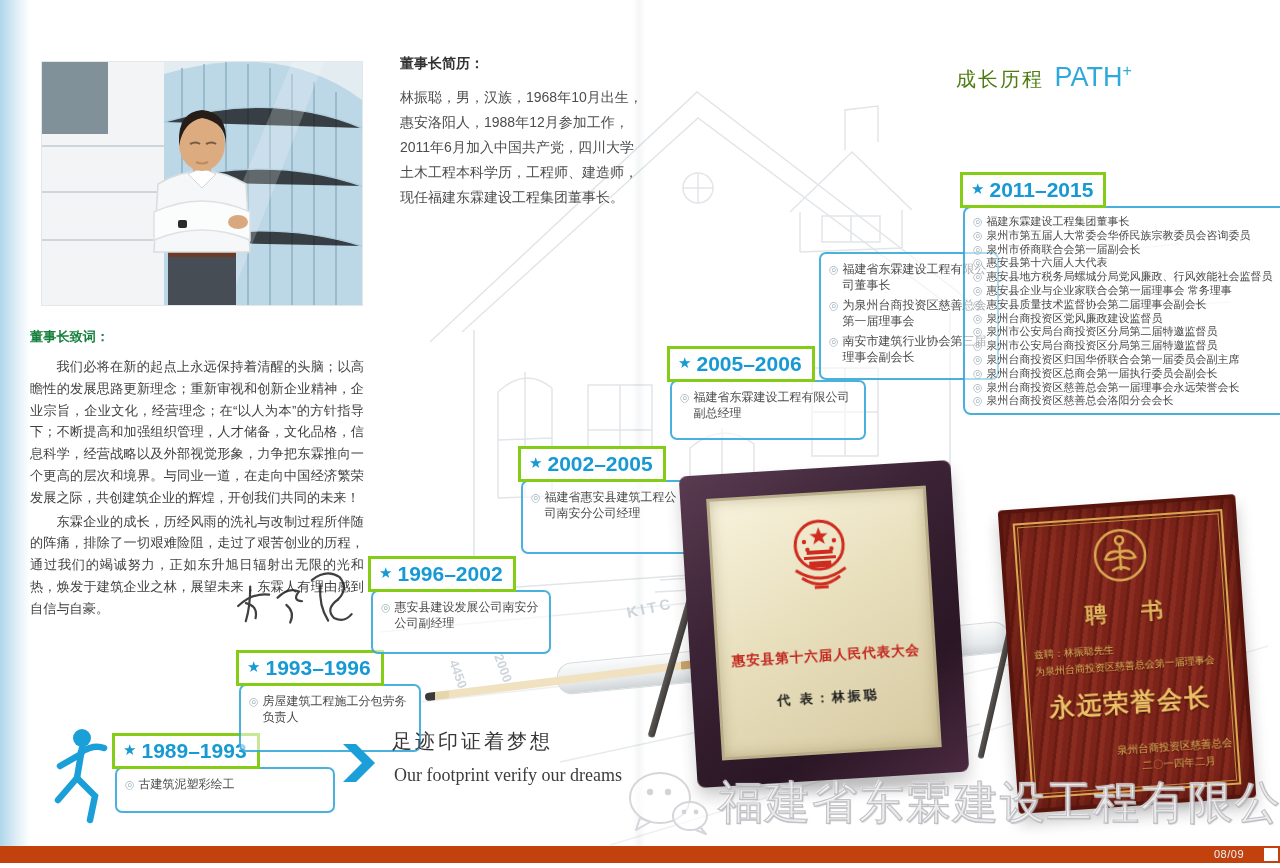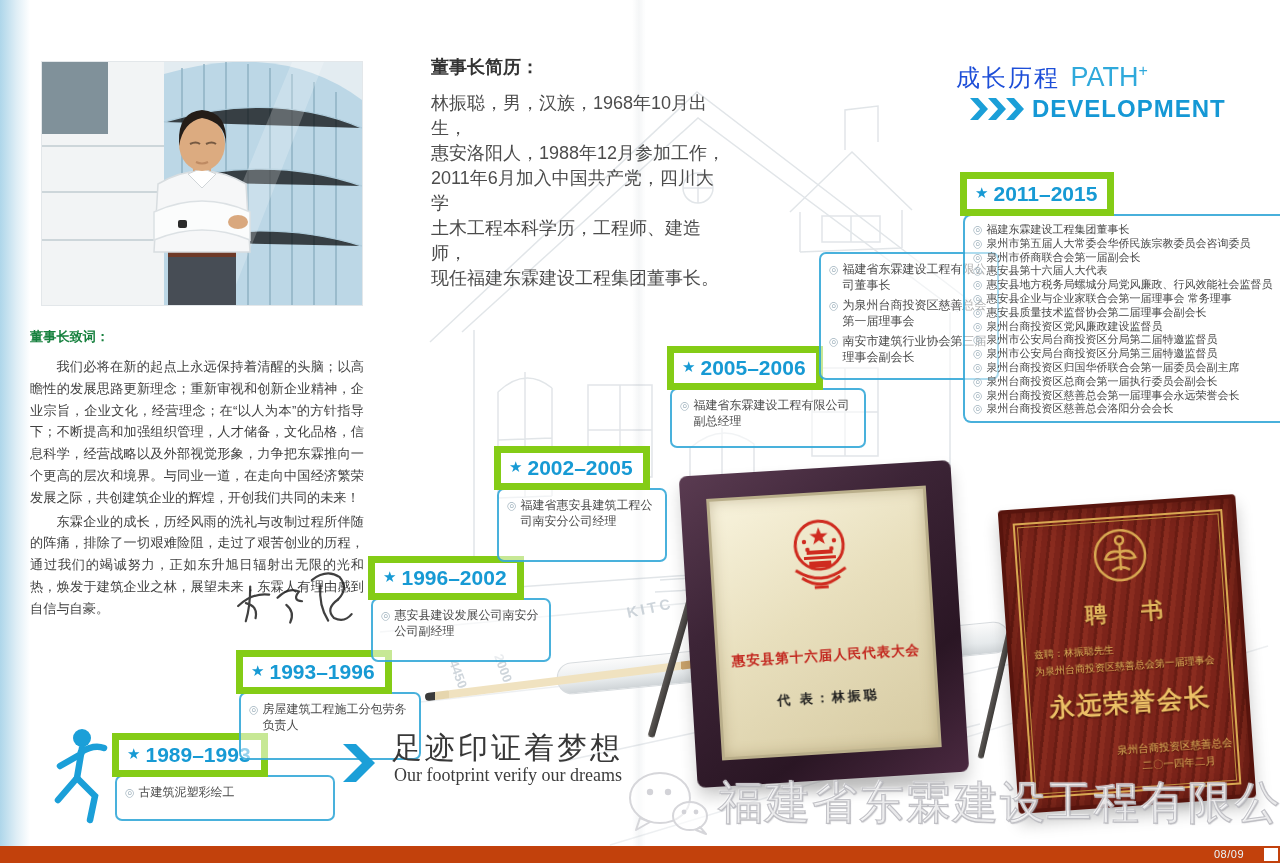--- a/index.html
+++ b/index.html
@@ -8,50 +8,50 @@
   .abs{position:absolute;}
 
   
   .left-strip{left:0;top:0;width:30px;height:846px;background:linear-gradient(90deg,#aed6ea 0%,#dfeef6 55%,rgba(255,255,255,0) 100%);}
   .gutter{left:632px;top:0;width:14px;height:846px;background:linear-gradient(90deg,rgba(0,0,0,0),rgba(110,130,145,.07) 50%,rgba(0,0,0,0));}
 
   
   .photo{left:42px;top:62px;width:320px;height:243px;box-shadow:0 0 0 1px #e3e7ea;}
 
   
-  .profile{left:400px;top:55px;width:300px;color:#4c4c4c;font-size:18px;margin-left:31px;}
+  .profile{left:400px;top:55px;width:300px;color:#4c4c4c;font-size:14px;}
   .profile .ttl{font-weight:bold;color:#333;margin-bottom:12px;}
   .profile .ln{line-height:25px;}
 
   
   .growth{left:956px;top:62px;width:300px;}
   .growth .l1{white-space:nowrap;}
-  .growth .cn{font-size:24px;color:#1d4ed8;letter-spacing:2px;font-family:Liberation Mono, monospace;}
+  .growth .cn{font-size:20px;color:#4d7c0f;letter-spacing:2px;font-family:Liberation Mono, monospace;}
   .growth .en{font-size:27px;color:#2fa9db;margin-left:6px;}
   .growth .plus{font-size:16px;color:#2fa9db;vertical-align:10px;}
   .growth .l2{margin-top:1px;margin-left:14px;display:flex;align-items:center;gap:6px;}
   .growth .dev{font-size:24px;font-weight:bold;color:#1598d5;letter-spacing:1px;}
 
   
   .speech{left:30px;top:328px;width:334px;color:#3f3f3f;font-size:13.2px;}
   .speech .ttl{font-weight:bold;color:#15803d;margin-bottom:10px;}
   .speech p{margin:0 0 2px 0;line-height:21.8px;text-align:justify;text-indent:2em;}
 
   
   .step{position:absolute;}
-  .step-label{display:inline-block;background:#fff;border:7px solid #84cc16;color:#179ad4;font-weight:bold;font-size:21px;padding:3px 10px 3px 8px;white-space:nowrap;}
+  .step-label{display:inline-block;background:#fff;border:3px solid #84cc16;color:#179ad4;font-weight:bold;font-size:21px;padding:3px 10px 3px 8px;white-space:nowrap;}
   .step-label .star{font-size:15px;vertical-align:3px;margin-right:5px;}
   .step-desc{border:2px solid rgba(27,157,211,.8);border-radius:7px;margin-top:-2px;margin-left:3px;padding:7px 8px 5px 8px;background:rgba(255,255,255,.55);}
   .step-desc.open-right{border-right:none;border-radius:8px 0 0 8px;}
   .tl-item{display:flex;gap:4px;color:#4b4b4b;font-size:12px;line-height:16px;margin-bottom:4px;}
   .tl-item .b{color:#9fb2bd;font-size:11px;flex:0 0 auto;}
   .step7 .tl-item{font-size:11px;line-height:13.8px;margin-bottom:0;color:#474747;}
 
   
-  .slogan-cn{left:392px;top:728px;font-family:"Liberation Serif","DejaVu Serif",serif;font-size:30px;color:#383838;letter-spacing:3px;}
+  .slogan-cn{left:392px;top:728px;font-family:"Liberation Serif","DejaVu Serif",serif;font-size:20px;color:#383838;letter-spacing:3px;}
   .slogan-en{left:394px;top:765px;font-family:"Liberation Serif","DejaVu Serif",serif;font-size:18px;color:#3c3c3c;}
   .slogan-arrow{left:343px;top:744px;}
 
   
   .plaque-shadow{border-radius:50%;background:rgba(0,0,0,.12);filter:blur(5px);}
   .plaqueL{left:688px;top:468px;width:272px;height:312px;transform:rotate(-3.5deg);border-radius:8px;
     background:linear-gradient(145deg,#5a3b51 0%,#3c2436 35%,#2a1624 72%,#4a2940 100%);box-shadow:0 10px 16px rgba(0,0,0,.18);}
   .plateL{position:absolute;left:26px;top:24px;right:26px;bottom:26px;background:linear-gradient(150deg,#f8f3dd,#e8dfbd 45%,#d6caa2);
     border:3px solid #b9ae8a;box-shadow:inset 0 0 14px rgba(120,100,60,.35);text-align:center;}
   .plateL .t1{color:#c2251d;font-weight:bold;font-size:13.5px;letter-spacing:1px;margin-top:48px;}
@@ -174,30 +174,20 @@
     <div class="ln">2011年6月加入中国共产党，四川大学</div>
     <div class="ln">土木工程本科学历，工程师、建造师，</div>
     <div class="ln">现任福建东霖建设工程集团董事长。</div>
   </div>
 
   <div class="abs growth z2">
     <div class="l1">
       <span class="cn">成长历程</span>
       <span class="en">PATH</span><span class="plus">+</span>
     </div>
-    <div class="l2">
-      <svg width="56" height="22" viewBox="0 0 56 22">
-        <g fill="#1b9fd8">
-          <polygon points="0,0 8,0 18,11 8,22 0,22 10,11"></polygon>
-          <polygon points="18,0 26,0 36,11 26,22 18,22 28,11"></polygon>
-          <polygon points="36,0 44,0 54,11 44,22 36,22 46,11"></polygon>
-        </g>
-      </svg>
-      <span class="dev">DEVELOPMENT</span>
-    </div>
   </div>
 
   <div class="abs speech z2">
     <div class="ttl">董事长致词：</div>
     <p>我们必将在新的起点上永远保持着清醒的头脑；以高瞻性的发展思路更新理念；重新审视和创新企业精神，企业宗旨，企业文化，经营理念；在“以人为本”的方针指导下；不断提高和加强组织管理，人才储备，文化品格，信息科学，经营战略以及外部视觉形象，力争把东霖推向一个更高的层次和境界。与同业一道，在走向中国经济繁荣发展之际，共创建筑企业的辉煌，开创我们共同的未来！</p>
     <p>东霖企业的成长，历经风雨的洗礼与改制过程所伴随的阵痛，排除了一切艰难险阻，走过了艰苦创业的历程，通过我们的竭诚努力，正如东升旭日辐射出无限的光和热，焕发于建筑企业之林，展望未来，东霖人有理由感到自信与自豪。</p>
   </div>
 
   <svg class="abs signature z2" width="130" height="95" viewBox="0 0 130 95" style="transform:rotate(-6deg);">
     <g stroke="#1f1f1f" stroke-width="2.2" fill="none" stroke-linecap="round" opacity="0.85">
@@ -235,21 +225,21 @@
   <div class="step z2" style="left:368px;top:556px;">
     <div class="step-label"><span class="star">★</span><span>1996–2002</span></div>
     <div class="step-desc" style="width:160px;min-height:48px;">
       <div class="tl-item">
           <span class="b">◎</span>
           <span>惠安县建设发展公司南安分公司副经理</span>
         </div>
     </div>
   </div>
 
-  <div class="step z2" style="left:494px;top:446px;">
+  <div class="step z2" style="left:518px;top:446px;">
     <div class="step-label"><span class="star">★</span><span>2002–2005</span></div>
     <div class="step-desc" style="width:150px;min-height:58px;">
       <div class="tl-item">
           <span class="b">◎</span>
           <span>福建省惠安县建筑工程公司南安分公司经理</span>
         </div>
     </div>
   </div>
 
   <div class="step z2" style="left:667px;top:346px;">

